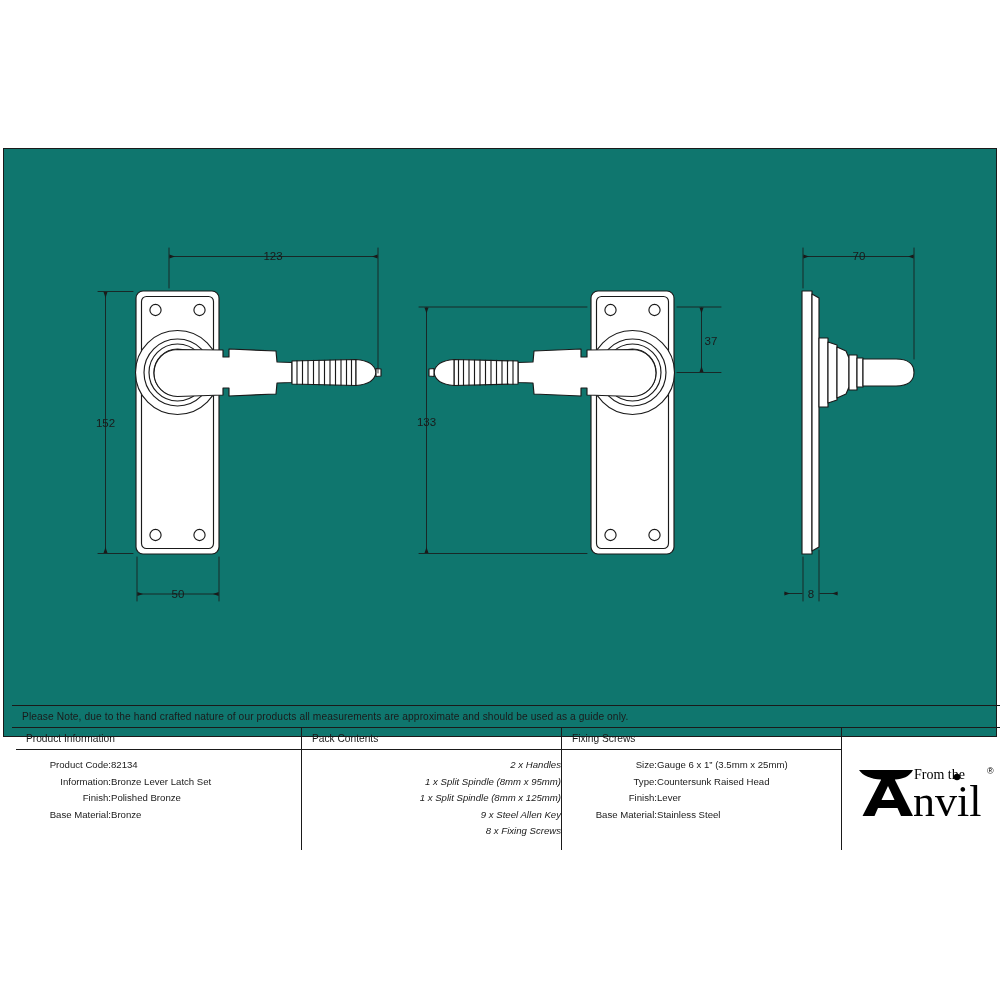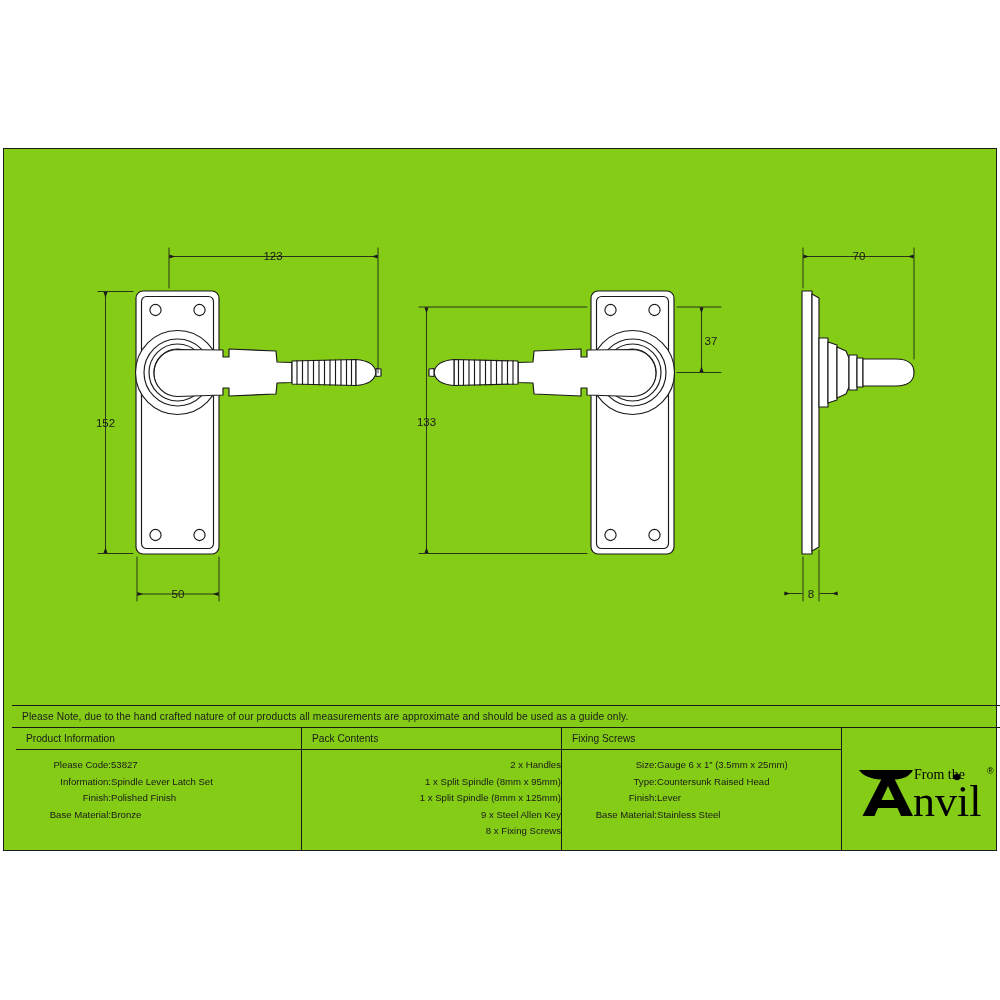--- a/index.html
+++ b/index.html
@@ -13,24 +13,24 @@
     font-family: "Liberation Sans", sans-serif;
     color: #1a1a1a;
     position: relative;
     overflow: hidden;
   }
   #sheet {
     position: absolute;
     left: 3px;
     top: 148px;
     width: 994px;
-    height: 703px;
+    height: 589px;
     border: 1.5px solid #1a1a1a;
     box-sizing: border-box;
-    background: #84cc16;
+    background: #0f766e;
     text-align: right;
   }
   #drawing-area {
     position: absolute;
     left: 0;
     top: 0;
     width: 994px;
     height: 556px;
     box-sizing: border-box;
     overflow: hidden;
@@ -98,20 +98,21 @@
     font-size: 9.6px;
     line-height: 16.5px;
     white-space: nowrap;
   }
   .kv-key { width: 85px; flex: 0 0 85px; }
   .kv-val { }
   .pack-row {
     font-size: 9.6px;
     line-height: 16.5px;
     white-space: nowrap;
+    font-style: italic;
   }
   
   .col-logo .logo-wrap {
     position: absolute;
     left: 0; top: 0;
     width: 100%; height: 100%;
     display: flex;
     align-items: center;
     justify-content: center;
   }
@@ -311,30 +312,30 @@
   <div id="note-row">
     <span class="note-text">Please Note, due to the hand crafted nature of our products all measurements are approximate and should be used as a guide only.</span>
   </div>
 
   <div id="info-table">
 
     <div class="info-col col-product">
       <div class="col-head">Product Information</div>
       <div class="col-body">
         <div class="kv-row">
-          <span class="kv-key">Please Code:</span>
-          <span class="kv-val">53827</span>
+          <span class="kv-key">Product Code:</span>
+          <span class="kv-val">82134</span>
         </div>
         <div class="kv-row">
           <span class="kv-key">Information:</span>
-          <span class="kv-val">Spindle Lever Latch Set</span>
+          <span class="kv-val">Bronze Lever Latch Set</span>
         </div>
         <div class="kv-row">
           <span class="kv-key">Finish:</span>
-          <span class="kv-val">Polished Finish</span>
+          <span class="kv-val">Polished Bronze</span>
         </div>
         <div class="kv-row">
           <span class="kv-key">Base Material:</span>
           <span class="kv-val">Bronze</span>
         </div>
       </div>
     </div>
 
     <div class="info-col col-pack">
       <div class="col-head">Pack Contents</div>

